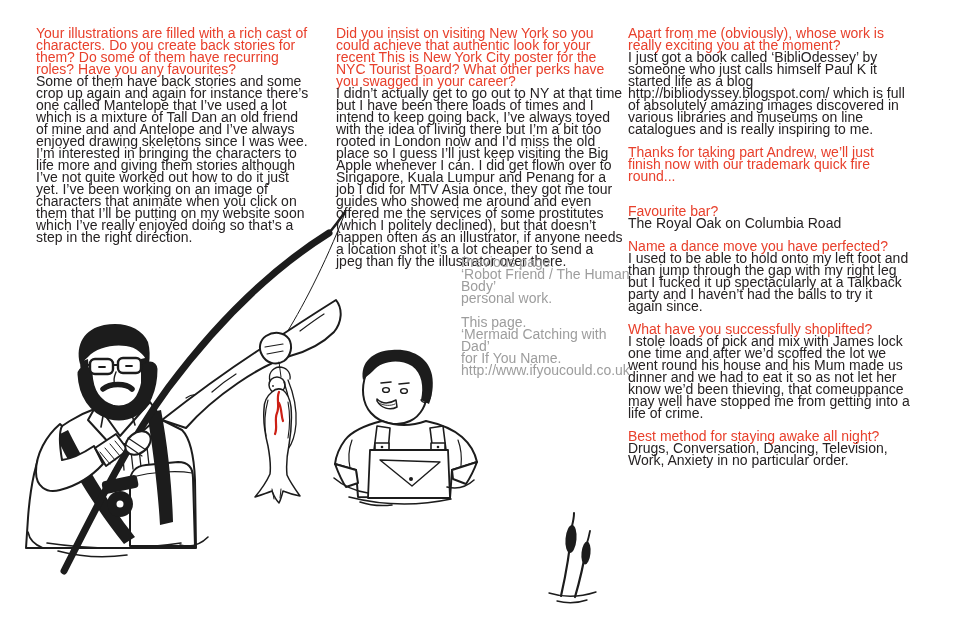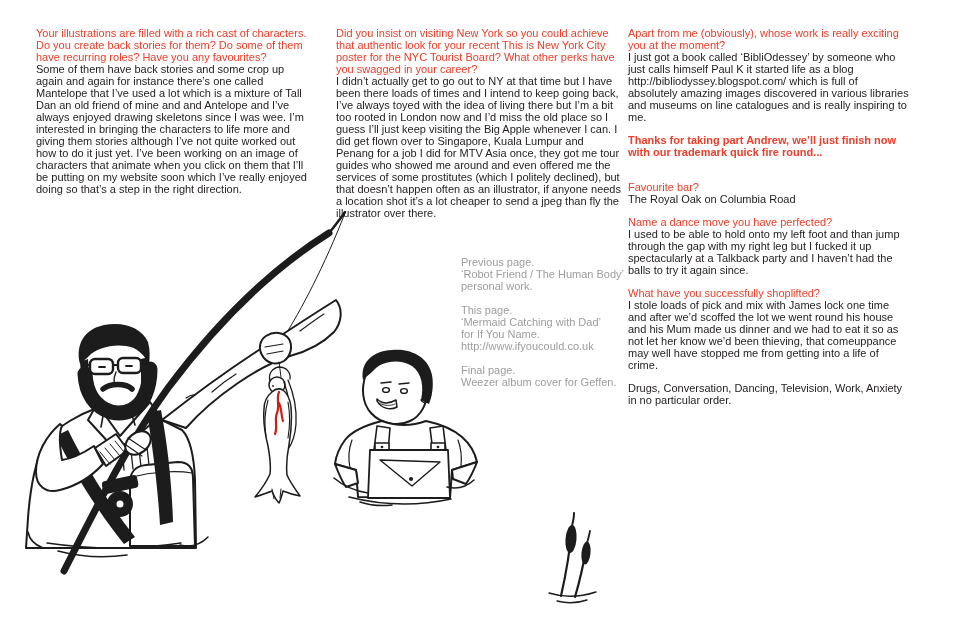--- a/index.html
+++ b/index.html
@@ -1,29 +1,29 @@
 <!DOCTYPE html>
 <html><head>
 <meta charset="utf-8">
 <style>
   html,body{margin:0;padding:0;background:#e9e9e9;}
   .page{
     position:relative;width:957px;height:638px;background:#ffffff;
     font-family:"Liberation Sans","DejaVu Sans",sans-serif;
-    font-size:11px;line-height:12px;color:#262223;
+    font-size:14px;line-height:12px;color:#262223;
     overflow:hidden;margin:0 auto;
   }
   .col{position:absolute;top:27px;}
   .col-1{left:36px;width:277px;}
   .col-2{left:336px;width:287px;}
   .col-3{left:628px;width:282px;}
   .block{margin:0 0 11px 0;}
   .block p{margin:0;}
   .q{color:#e8402c;}
-  .gap-lg{margin-bottom:23px;font-weight:bold;}
+  .gap-lg{margin-bottom:23px;}
   .captions{position:absolute;left:461px;top:244px;width:178px;color:#9d9d9d;}
   .cap-group{margin:12px 0 12px 0;}
   .illo{position:absolute;left:0;top:0;width:957px;height:638px;}
 </style>
 </head>
 <body>
 
 <div class="page">
 
   <svg class="illo" viewBox="0 0 957 638" xmlns="http://www.w3.org/2000/svg">
@@ -183,35 +183,32 @@
     </div>
     <div class="block">
       <p class="q">Name a dance move you have perfected?</p>
       <p class="a">I used to be able to hold onto my left foot and than jump through the gap with my right leg but I fucked it up spectacularly at a Talkback party and I haven’t had the balls to try it again since.</p>
     </div>
     <div class="block">
       <p class="q">What have you successfully shoplifted?</p>
       <p class="a">I stole loads of pick and mix with James lock one time and after we’d scoffed the lot we went round his house and his Mum made us dinner and we had to eat it so as not let her know we’d been thieving, that comeuppance may well have stopped me from getting into a life of crime.</p>
     </div>
     <div class="block">
+      <p class="q">Best method for staying awake all night?</p>
       <p class="a">Drugs, Conversation, Dancing, Television, Work, Anxiety in no particular order.</p>
     </div>
   </div>
 
   <div class="captions">
     <div class="cap-group">
       <div>Previous page.</div>
       <div>‘Robot Friend / The Human Body’</div>
       <div>personal work.</div>
     </div>
     <div class="cap-group">
       <div>This page.</div>
       <div>‘Mermaid Catching with Dad’</div>
       <div>for If You Name.</div>
       <div>http://www.ifyoucould.co.uk</div>
     </div>
-    <div class="cap-group">
-      <div>Final page.</div>
-      <div>Weezer album cover for Geffen.</div>
-    </div>
   </div>
 
 </div>
 
 </body></html>

